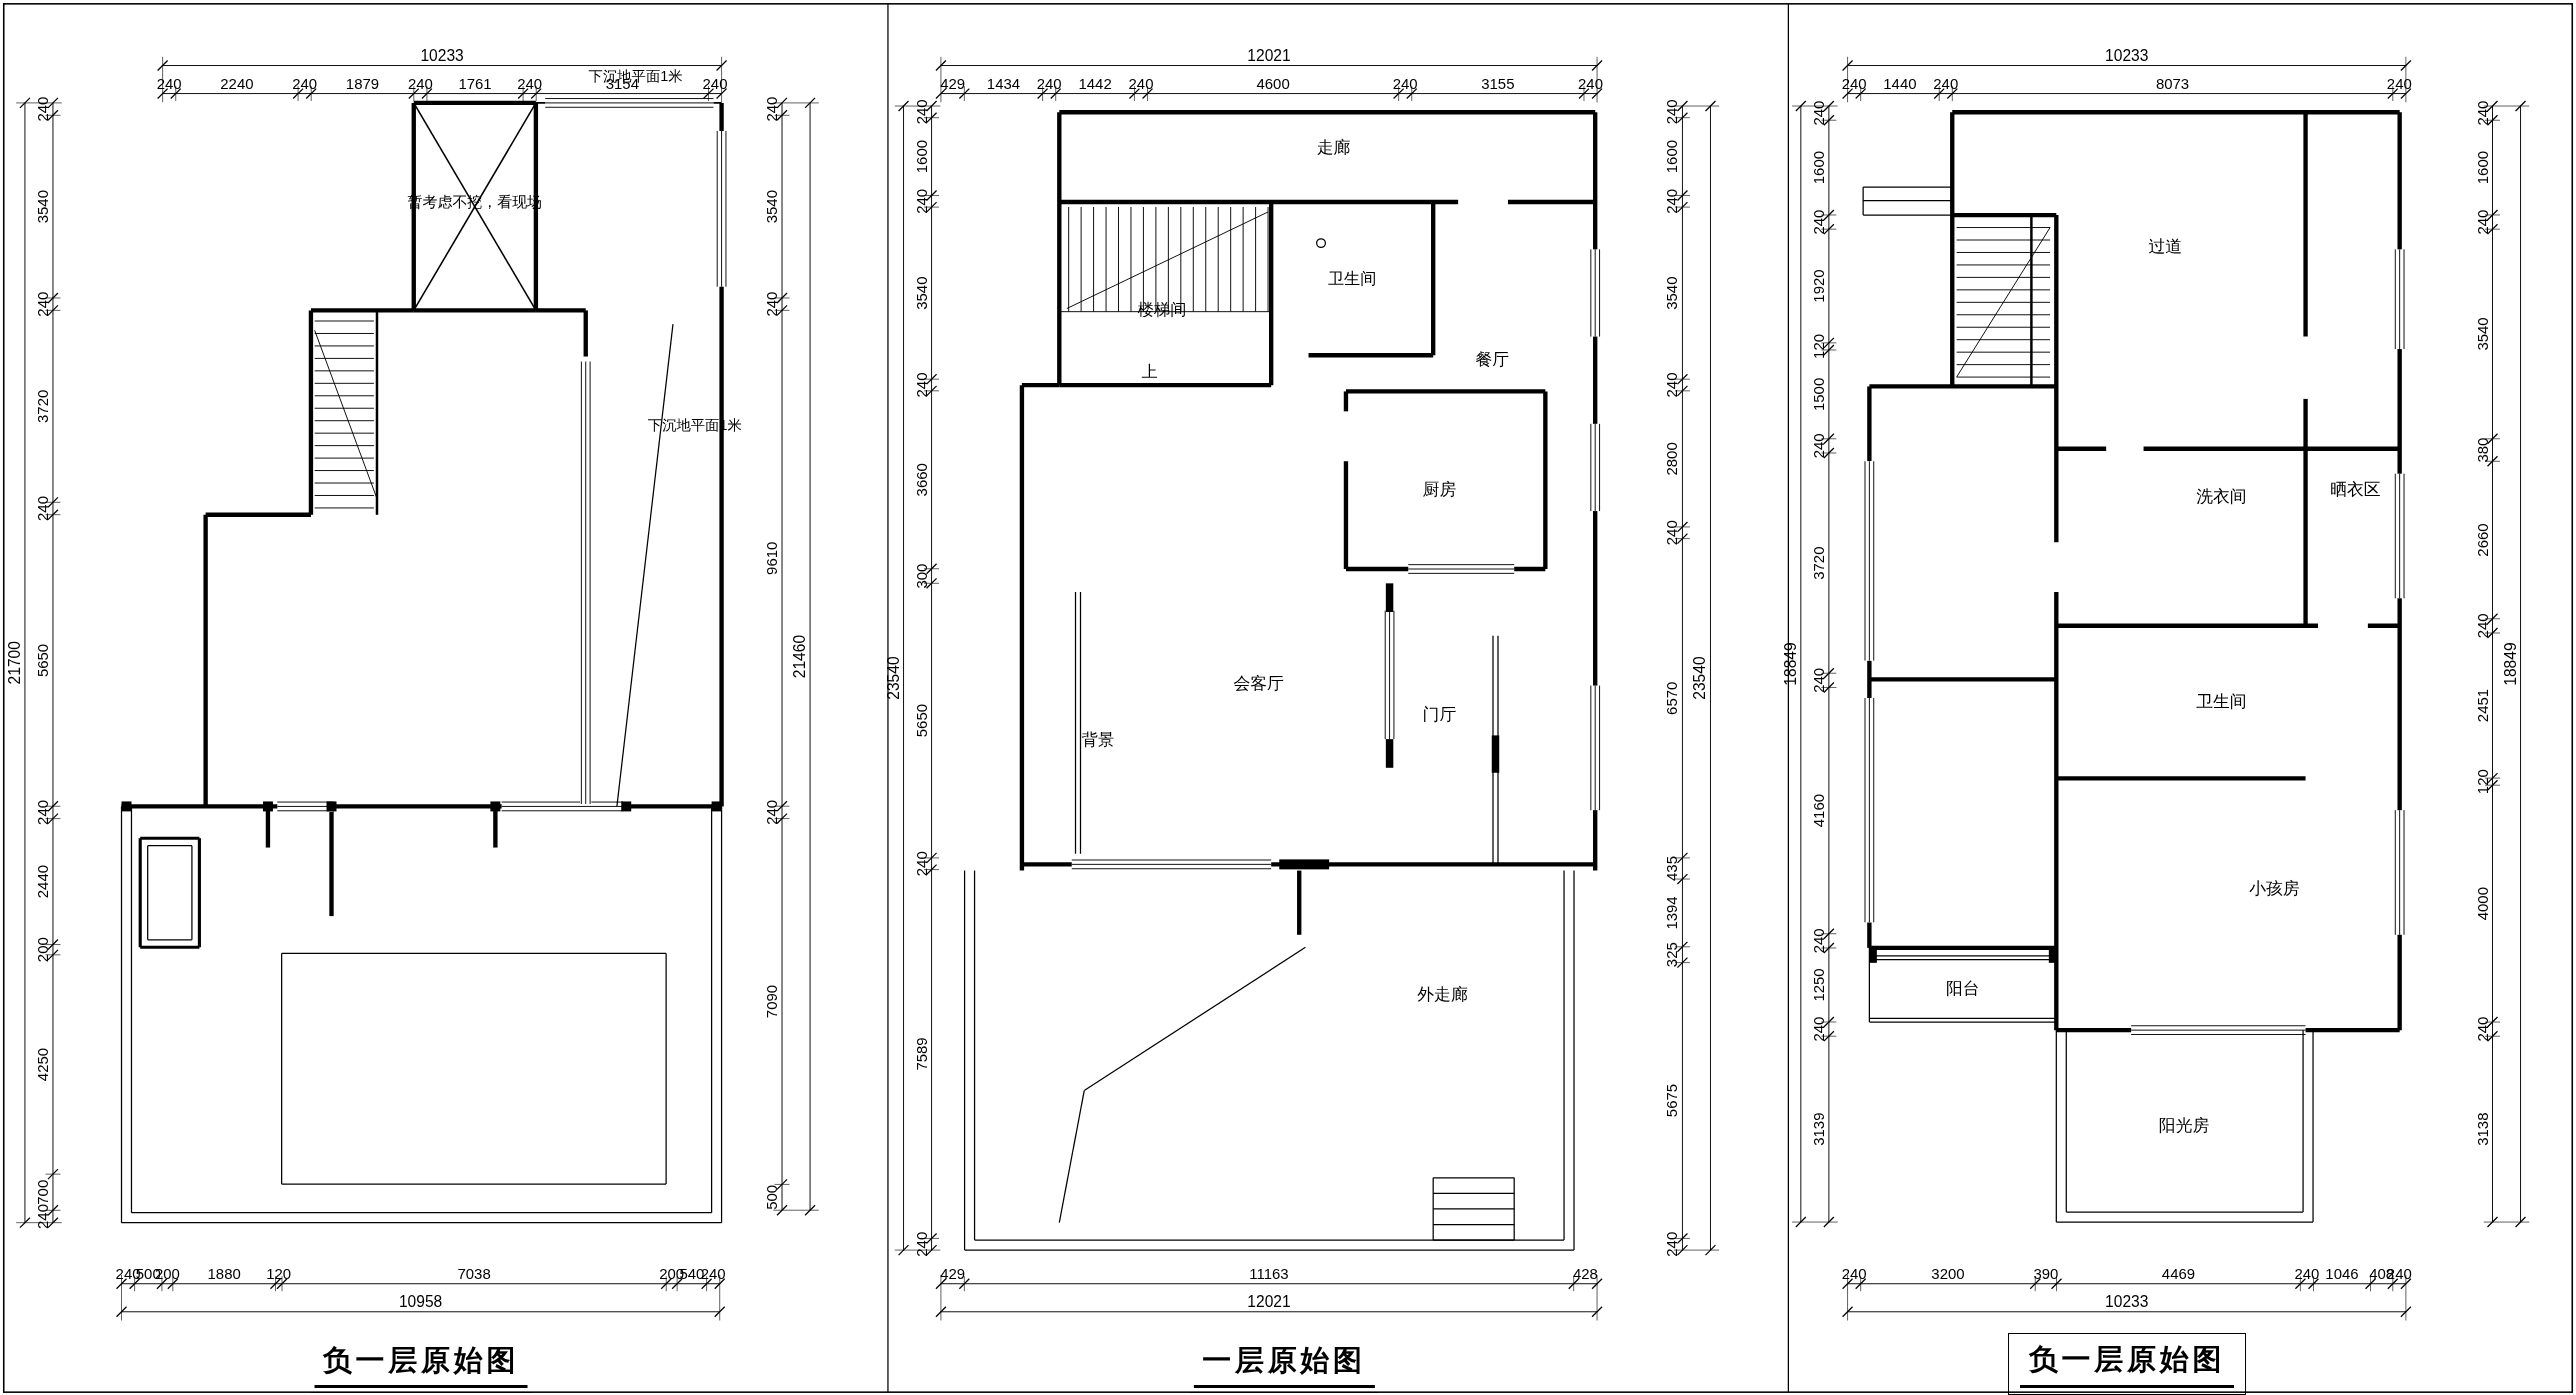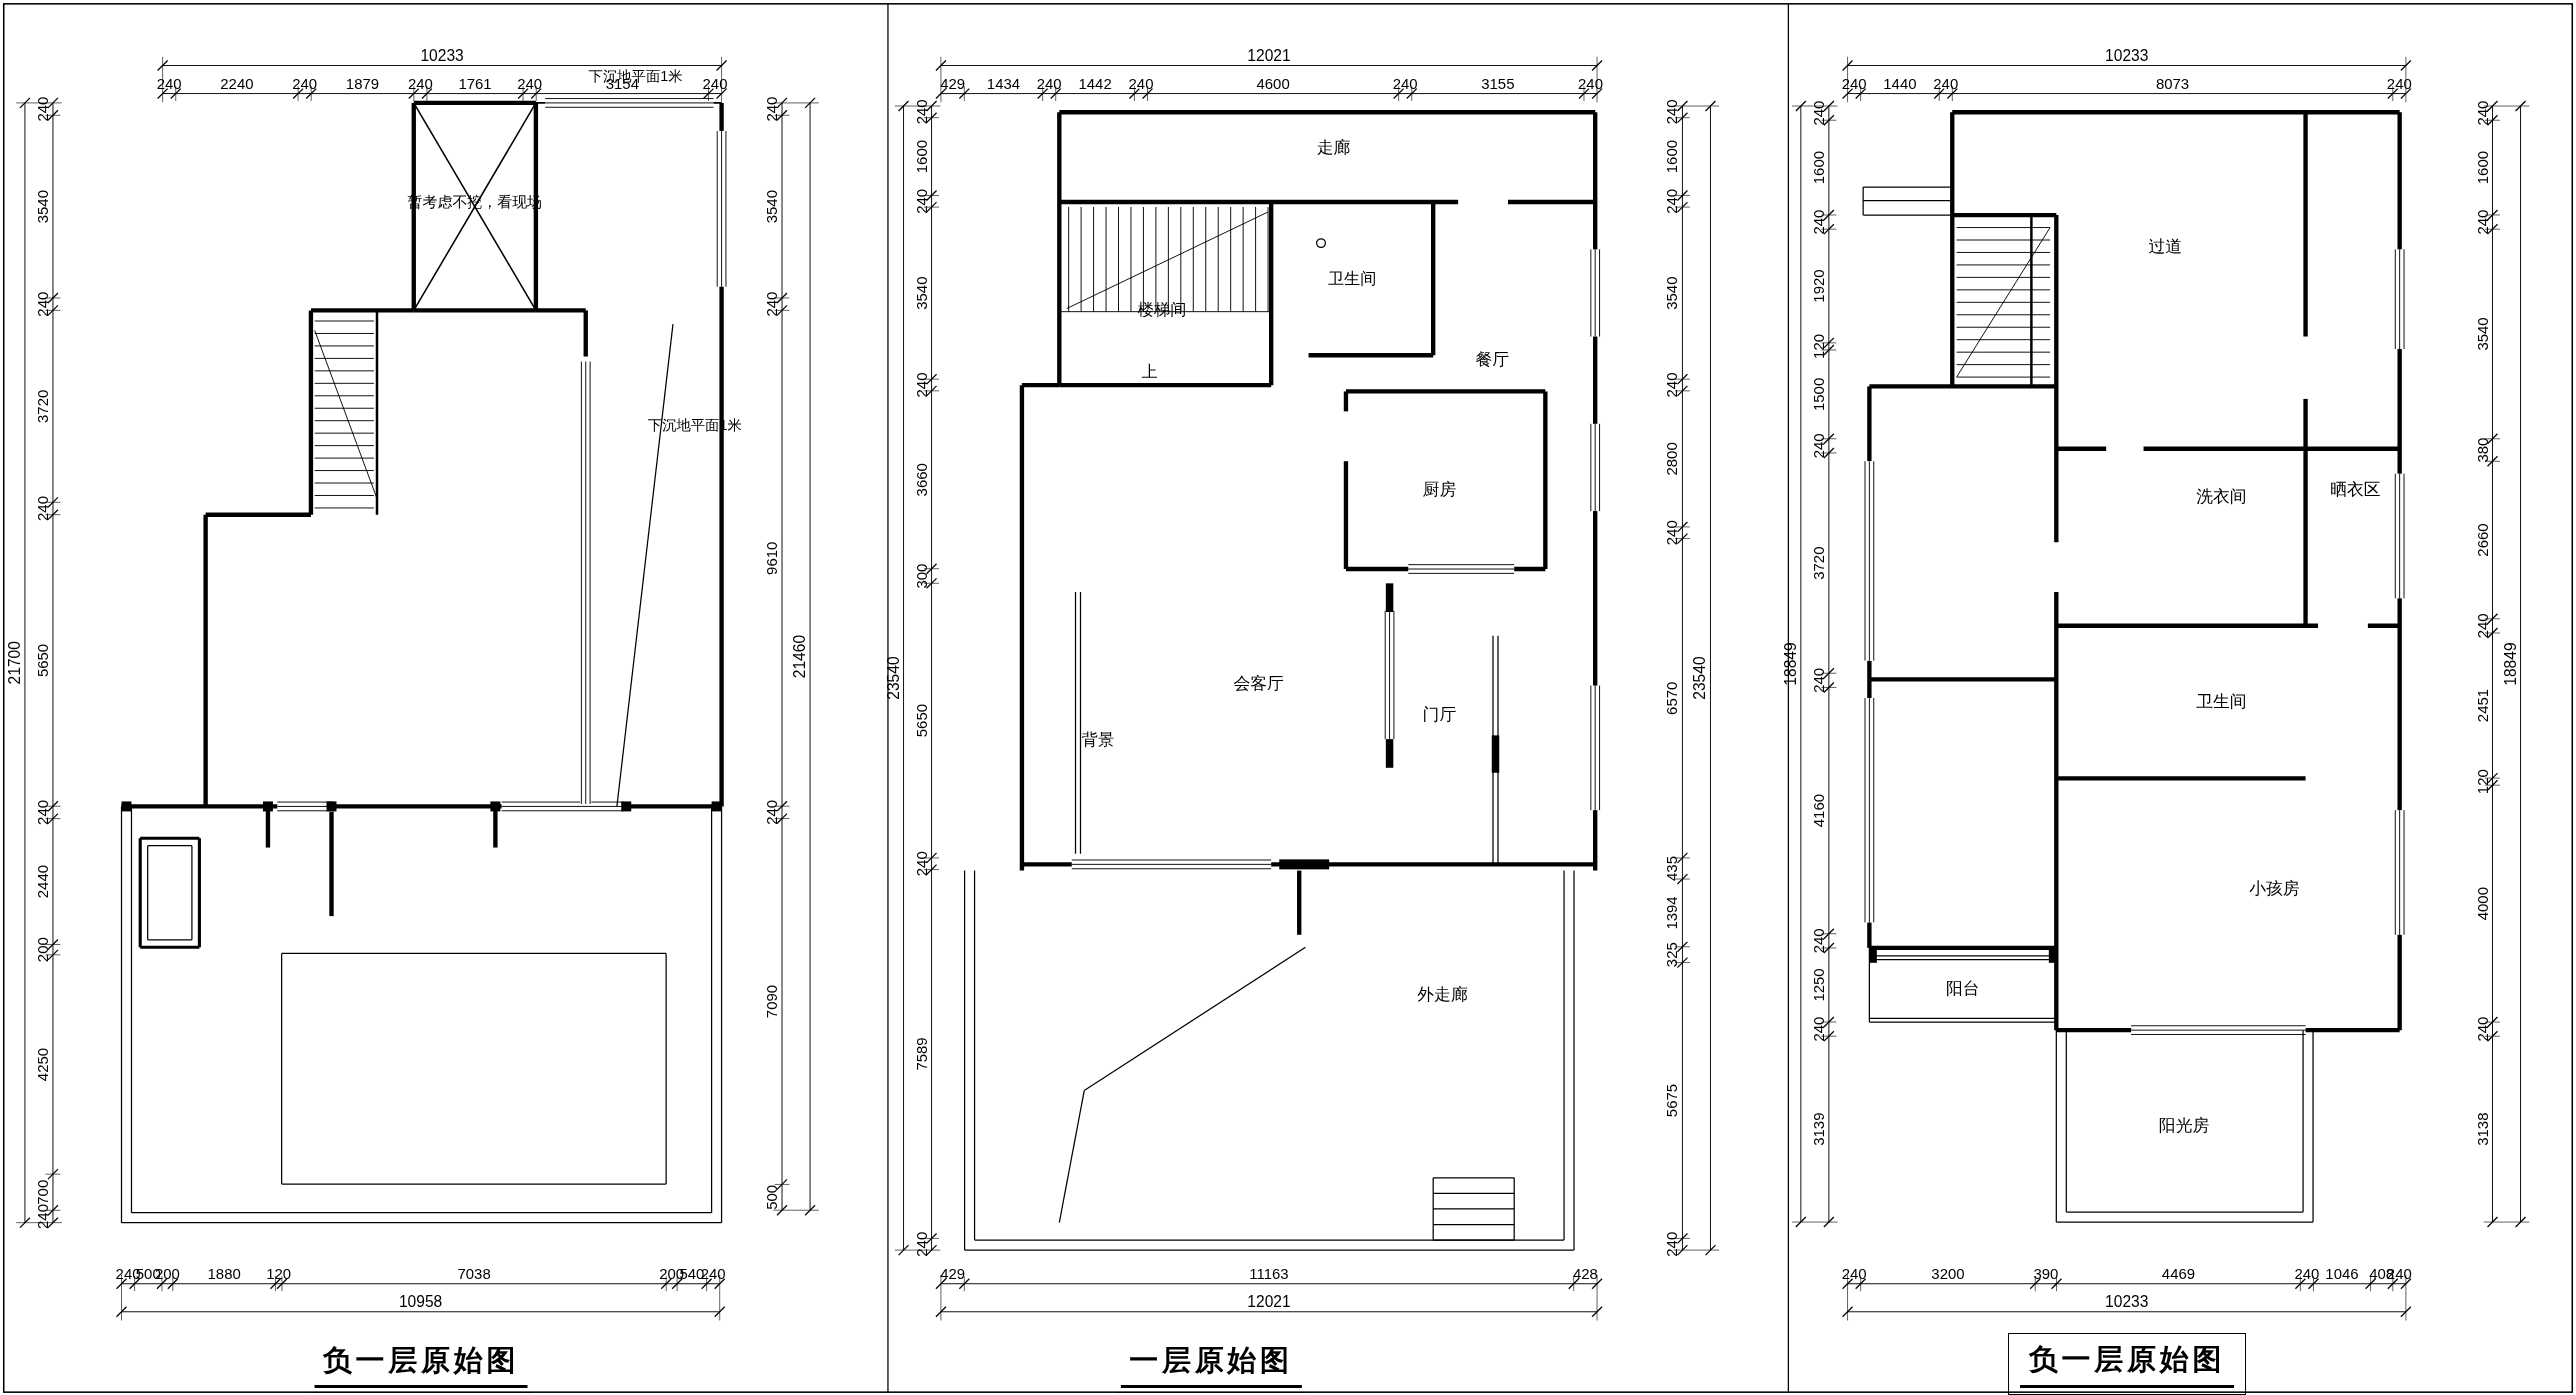--- a/index.html
+++ b/index.html
@@ -734,20 +734,20 @@
         <line x1="3988" y1="1662.8325640617538" x2="4012" y2="1662.8325640617538" stroke="#000" stroke-width="1"></line>
         <text x="3992" y="1651.4303676587617" font-size="24" text-anchor="middle" transform="rotate(-90 3992 1651.4303676587617)">240</text>
         <text x="3992" y="1811.916282030877" font-size="24" text-anchor="middle" transform="rotate(-90 3992 1811.916282030877)">3138</text>
         <text x="4037" y="1065.5" font-size="25" text-anchor="middle" transform="rotate(-90 4037 1065.5)">18849</text>
       </g>
     </svg>
 
   <div class="plan-title" style="left:421px;top:1341px;">
     <span class="inner">负一层原始图</span>
   </div>
-  <div class="plan-title" style="left:1211px;top:1341px;font-family:Liberation Serif, serif;">
+  <div class="plan-title" style="left:1284px;top:1341px;font-family:Liberation Serif, serif;">
     <span class="inner">一层原始图</span>
   </div>
   <div class="plan-title boxed" style="left:2127px;top:1333px;">
     <span class="inner">负一层原始图</span>
   </div>
 </div>
 
 
 </body></html>

